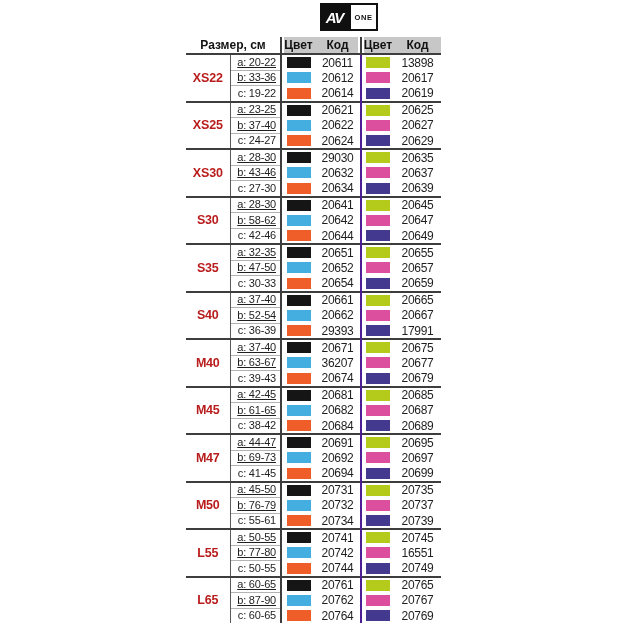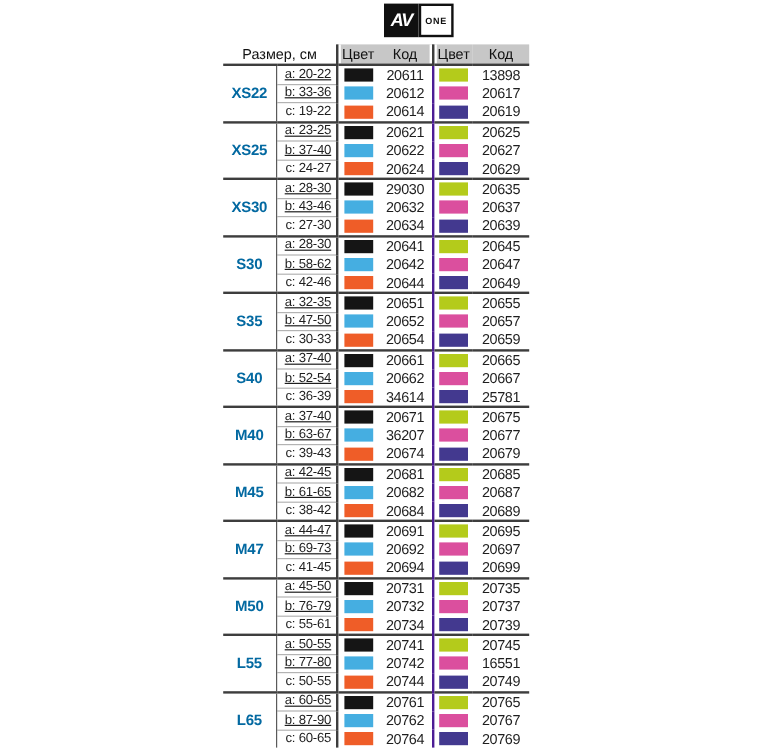--- a/index.html
+++ b/index.html
@@ -23,34 +23,34 @@
     font-weight:bold; font-size:7.5px; letter-spacing:0.6px;
   }
 
   
   table.size-table {
     position:absolute; left:186px; top:37px;
     border-collapse:collapse; table-layout:fixed; width:255px;
     color:#1e1e1e;
   }
   thead th {
-    height:16px; padding:0; font-size:12px; font-weight:normal; color:#121212;
+    height:16px; padding:0; font-size:12px; font-weight:bold; color:#121212;
     vertical-align:middle;
   }
   thead tr { border-bottom:2px solid #3d3d3d; }
   th.size-h { background:#fff; border-right:2px solid #3d3d3d; }
   th.gray { background:#c7c7c7; }
   th.gap-left  { box-shadow: inset 2px 0 0 #ffffff; margin-top: 18px; }
   th.gap-right { box-shadow: inset -2px 0 0 #ffffff; border-right:2px solid #3d3d3d; }
 
   tbody td { height:14.5px; padding:0; vertical-align:middle; line-height:1; }
   tr.group-start td { border-top:2px solid #3d3d3d; }
 
   td.size-cell {
-    font-weight:bold; font-size:12.5px; text-align:center; color:#0369a1;
+    font-weight:bold; font-size:12.5px; text-align:center; color:#b91c1c;
     border-right:1px solid #5a5a5a; letter-spacing:-0.2px;margin-left:36px;
   }
   td.meas-cell {
     text-align:right; padding-right:4px; font-size:11px; letter-spacing:-0.2px;
     border-right:2px solid #3d3d3d; white-space:nowrap;
   }
   td.meas-cell.inner-sep { border-bottom:1px solid #b3b3b3;text-decoration:underline; }
   td.code-cell { text-align:center; font-size:12px; letter-spacing:-0.3px; }
   td.code-cell.code1 { border-right:2px solid #4c1d95; }
   .swatch { width:24px; height:11px; margin:0 auto; }
@@ -279,25 +279,25 @@
           <td>
             <div class="swatch" style="background: rgb(219, 79, 158);"></div>
           </td>
           <td class="code-cell">20667</td>
         </tr>
         <tr>
           <td class="meas-cell">c: 36-39</td>
           <td>
             <div class="swatch" style="background: rgb(239, 93, 40);"></div>
           </td>
-          <td class="code-cell code1">34614</td>
-          <td>
-            <div class="swatch" style="background: rgb(67, 57, 143);"></div>
-          </td>
-          <td class="code-cell">25781</td>
+          <td class="code-cell code1">29393</td>
+          <td>
+            <div class="swatch" style="background: rgb(67, 57, 143);"></div>
+          </td>
+          <td class="code-cell">17991</td>
         </tr>
         <tr class="group-start">
           <td class="size-cell" rowspan="3">M40</td>
           <td class="meas-cell inner-sep">a: 37-40</td>
           <td>
             <div class="swatch" style="background: rgb(21, 21, 21);"></div>
           </td>
           <td class="code-cell code1">20671</td>
           <td>
             <div class="swatch" style="background: rgb(180, 203, 27);"></div>

